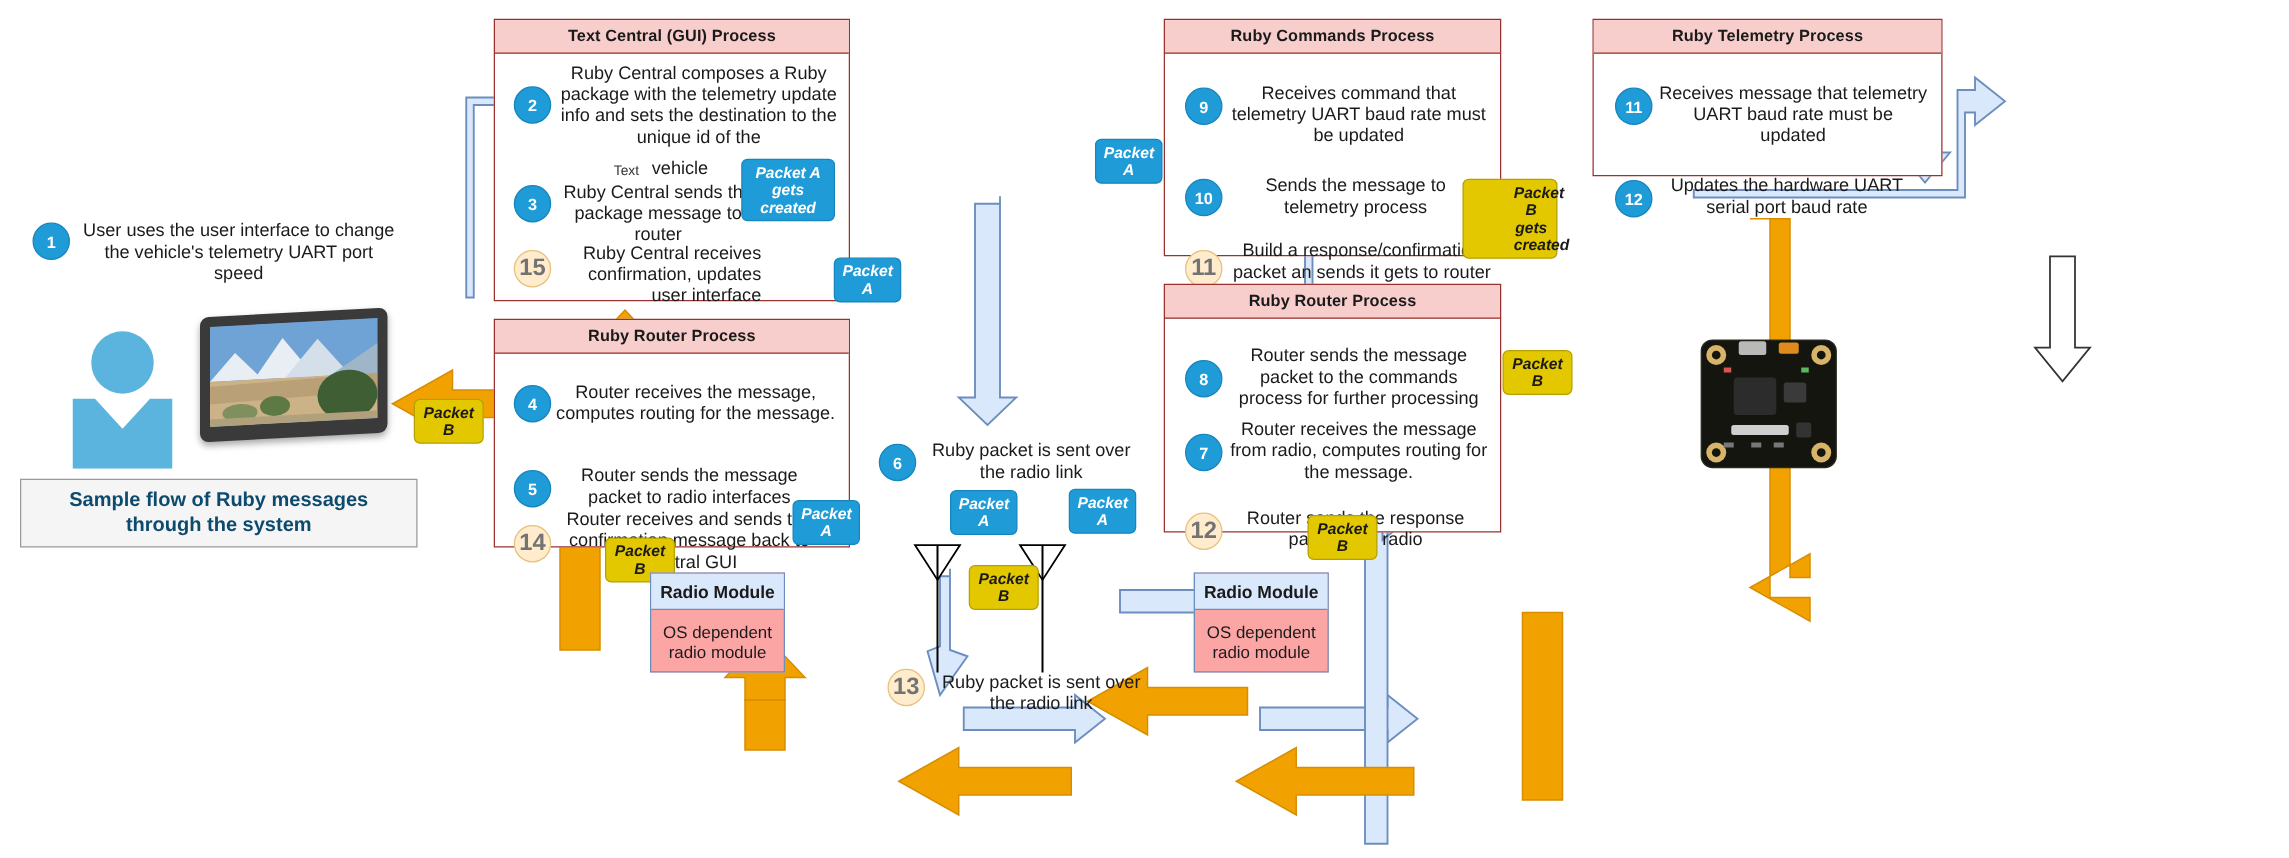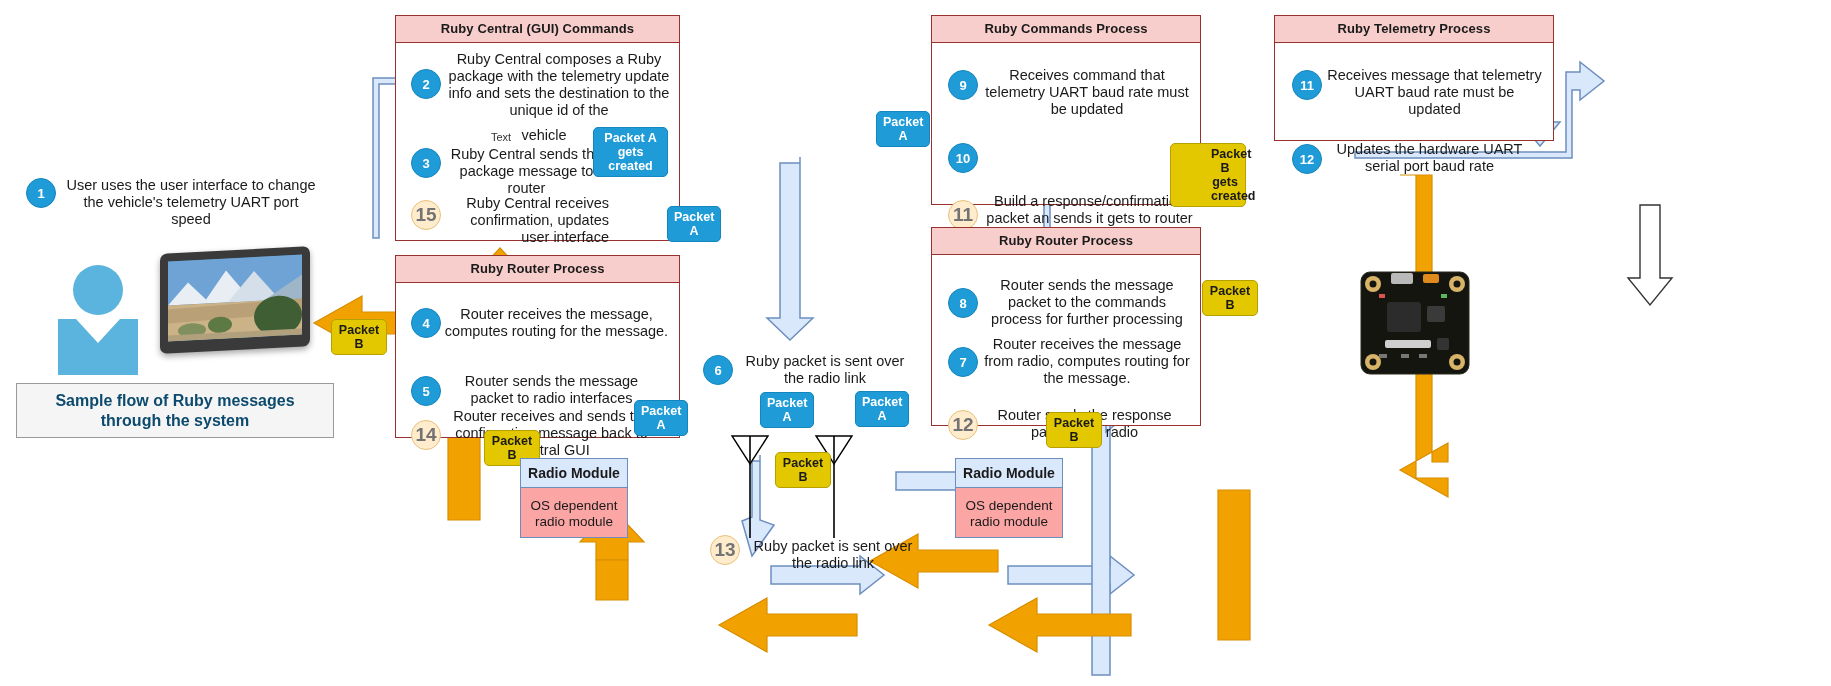--- a/index.html
+++ b/index.html
@@ -18,21 +18,21 @@
   .step{position:absolute;border-radius:50%;display:flex;align-items:center;
         justify-content:center;font-weight:bold;box-sizing:border-box;}
   .step.blue{background:#1f9bd7;color:#fff;border:1px solid #1586bd;font-size:13px;}
   .step.cream{background:#ffeccc;color:#737373;border:1px solid #e8c07a;font-size:19px;}
 
   
   .stxt{position:absolute;font-size:14.5px;color:#1a1a1a;line-height:17px;text-align:center;}
 
   
   .tag{position:absolute;box-sizing:border-box;font-size:12.5px;font-weight:bold;
-       line-height:14px;text-align:center;padding:3px 6px;border-radius:5px;}
+       line-height:14px;text-align:center;padding:3px 6px;border-radius:5px;font-style:italic;}
   .tag.blue{background:#1f9bd7;color:#ffffff;border:1px solid #1586bd;}
   .tag.yellow{background:#e3c800;color:#1a1a1a;border:1px solid #b5a000;}
 
   
   .sbox{position:absolute;border:1px solid #9a9a9a;background:#f5f5f5;
         display:flex;align-items:center;justify-content:center;text-align:center;
         font-size:16px;font-weight:bold;color:#0c4a6e;line-height:20px;box-sizing:border-box;}
   .radio{position:absolute;border:1px solid #6c8ebf;box-sizing:border-box;background:#fca5a5;}
   .radio-hd{background:#dae8fc;border-bottom:1px solid #6c8ebf;text-align:center;
             font-size:14px;font-weight:bold;color:#1a1a1a;padding:6px 0;}
@@ -137,21 +137,21 @@
       <ellipse cx="24" cy="70" rx="14" ry="7" fill="#7f8f5e"></ellipse>
       <rect x="0" y="74" width="134" height="6" fill="#b0a07c"></rect>
     </svg>
   </div>
 
   <div class="sbox" style="left:16px;top:383px;width:318px;height:55px;padding:0 10px;">
     <span>Sample flow of Ruby messages through the system</span>
   </div>
 
   <div class="proc" style="left:395px;top:15px;width:285px;height:226px;">
-    <div class="proc-title">Ruby Central (GUI) Commands</div>
+    <div class="proc-title">Text Central (GUI) Process</div>
     <div class="proc-body">
       <div class="step blue" style="left:15px;top:26px;width:30px;height:30px;">
         <span>2</span>
       </div>
       <div class="stxt" style="left:48px;top:8px;width:230px;">Ruby Central composes a Ruby package with the telemetry update info and sets the destination to the unique id of the</div>
       <div class="tinytxt" style="left:95px;top:88px;">Text</div>
       <div class="stxt" style="left:118px;top:84px;width:60px;">vehicle</div>
 
       <div class="step blue" style="left:15px;top:105px;width:30px;height:30px;">
         <span>3</span>
@@ -246,20 +246,21 @@
     <div class="proc-title">Ruby Commands Process</div>
     <div class="proc-body">
       <div class="step blue" style="left:16px;top:27px;width:30px;height:30px;">
         <span>9</span>
       </div>
       <div class="stxt" style="left:50px;top:24px;width:210px;">Receives command that telemetry UART baud rate must be updated</div>
 
       <div class="step blue" style="left:16px;top:100px;width:30px;height:30px;">
         <span>10</span>
       </div>
+      <div class="stxt" style="left:50px;top:98px;width:205px;">Sends the message to telemetry process</div>
 
       <div class="step cream" style="left:16px;top:157px;width:30px;height:30px;">
         <span>11</span>
       </div>
       <div class="stxt" style="left:50px;top:150px;width:215px;">Build a response/confirmation packet an sends it gets to router</div>
     </div>
   </div>
 
   <div class="tag blue" style="left:876px;top:111px;width:54px;">
     <span>Packet A</span>

